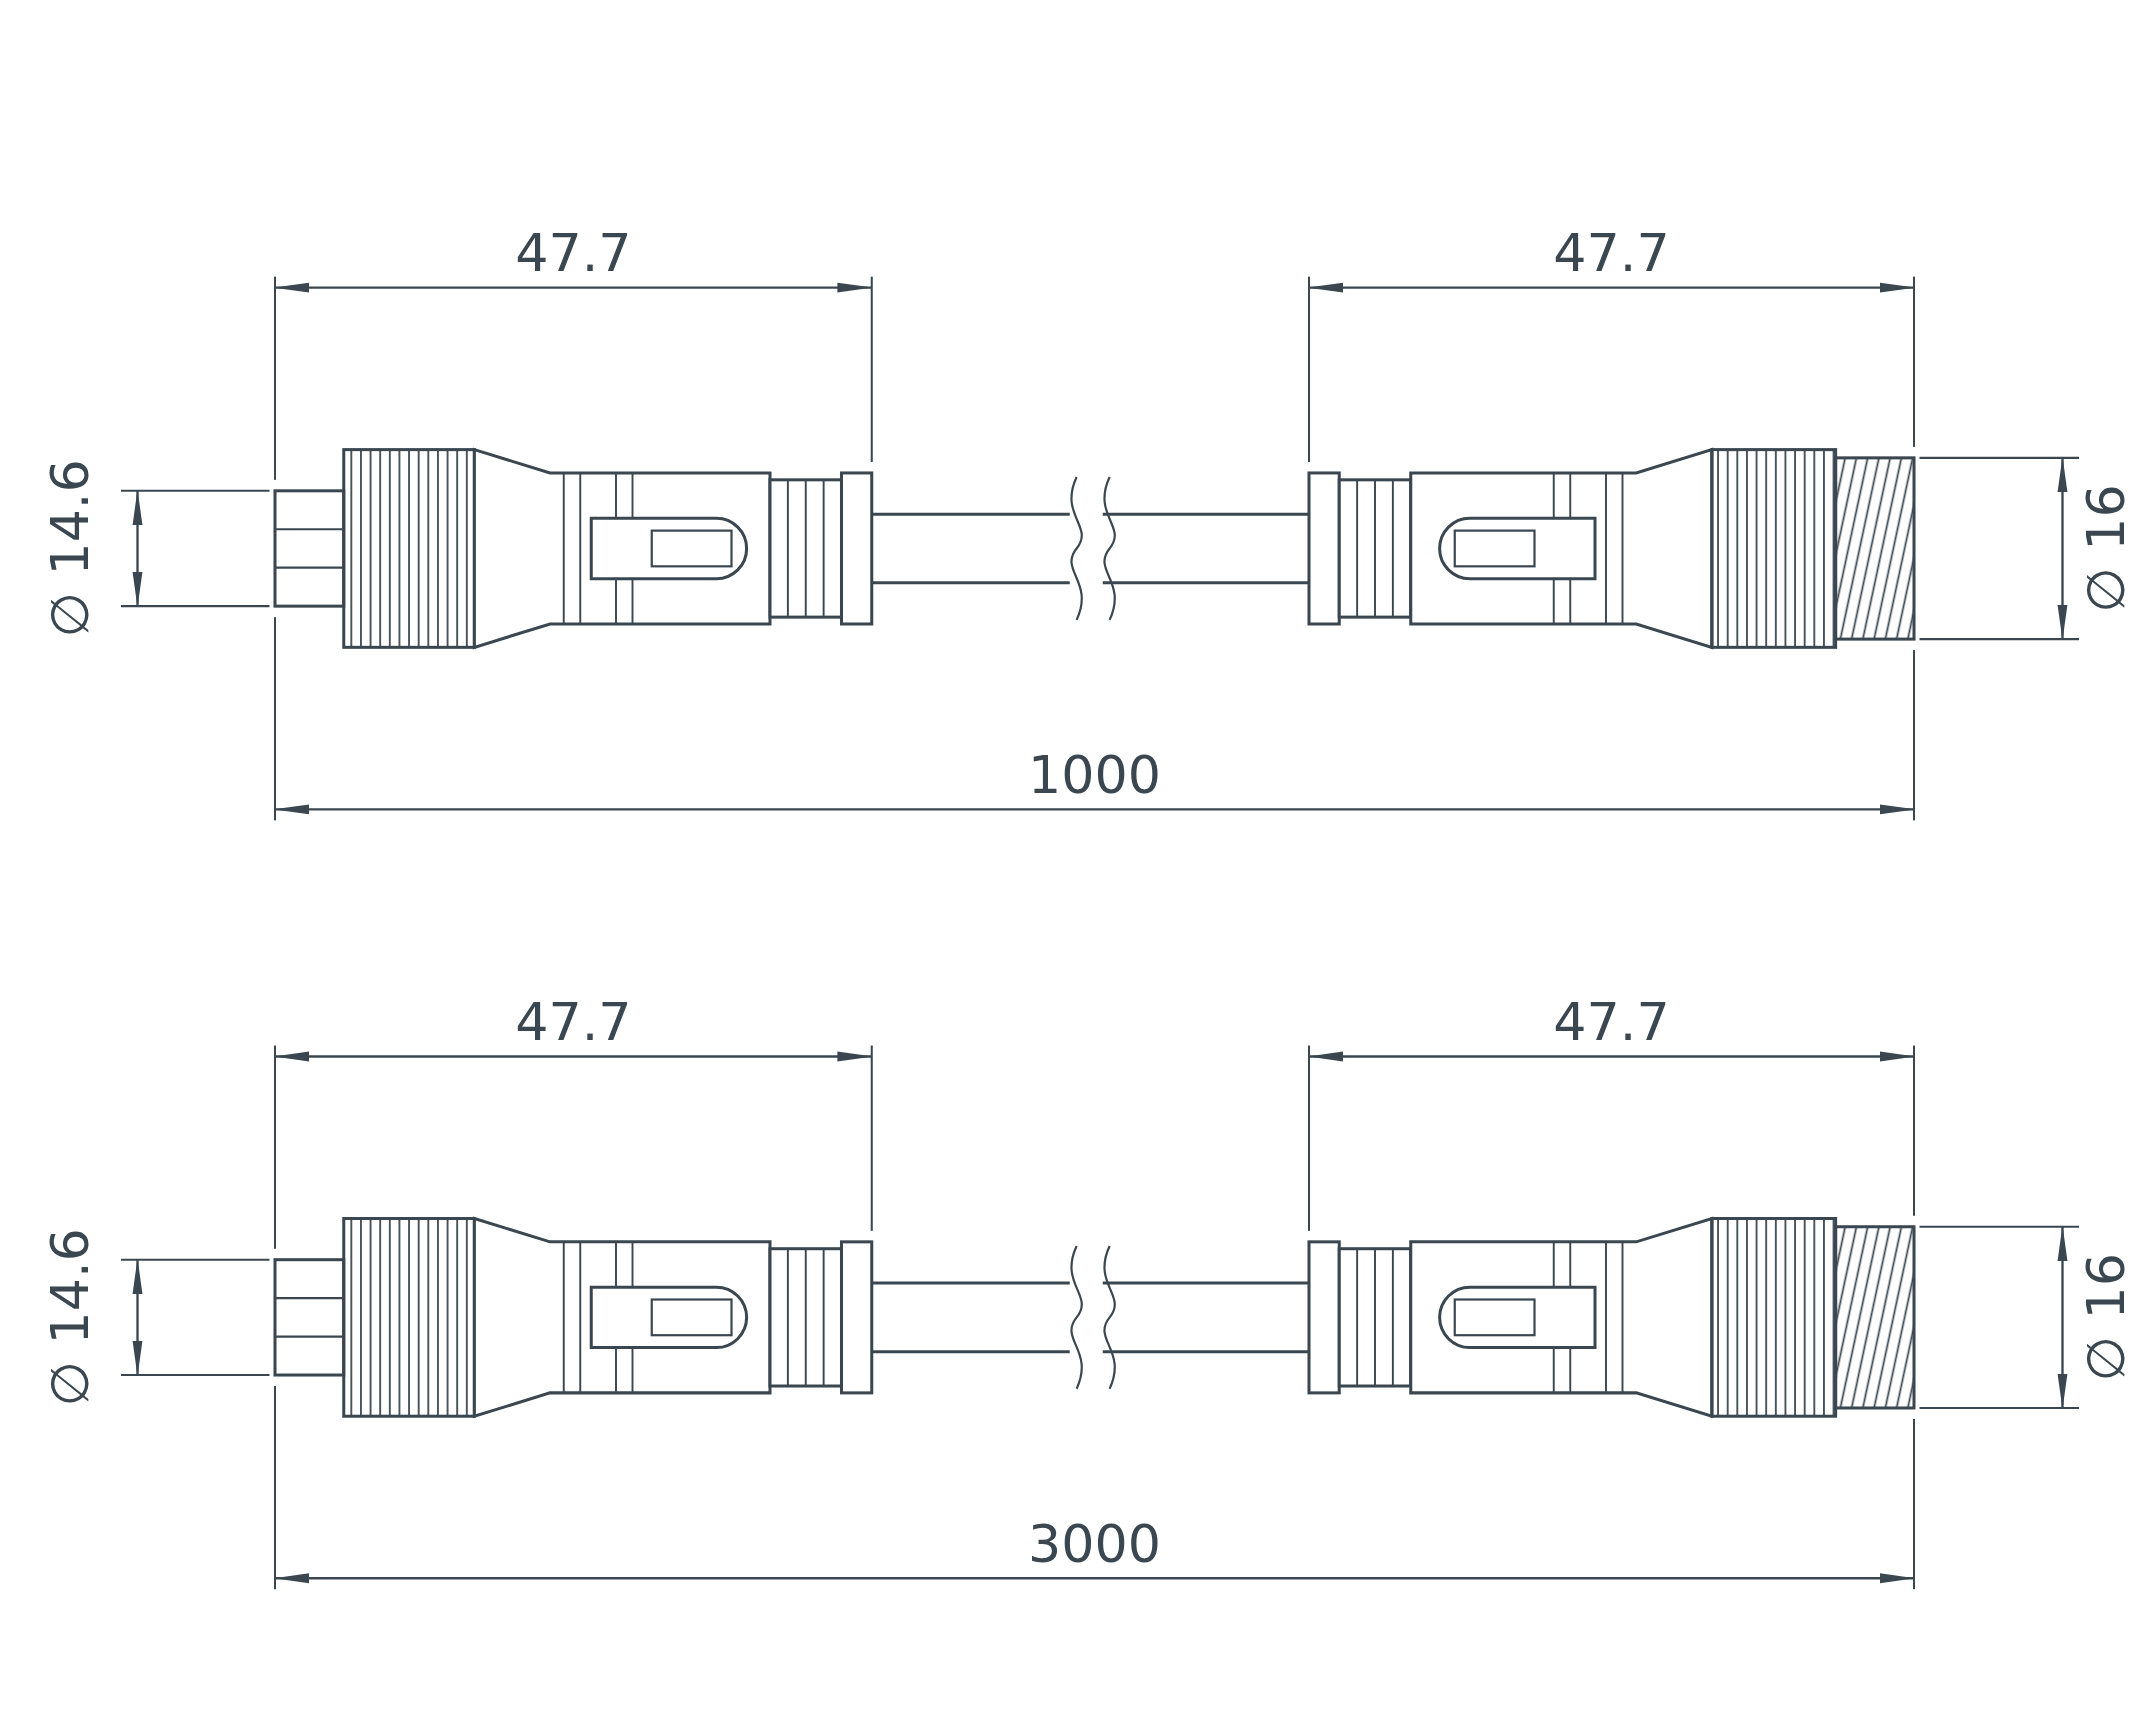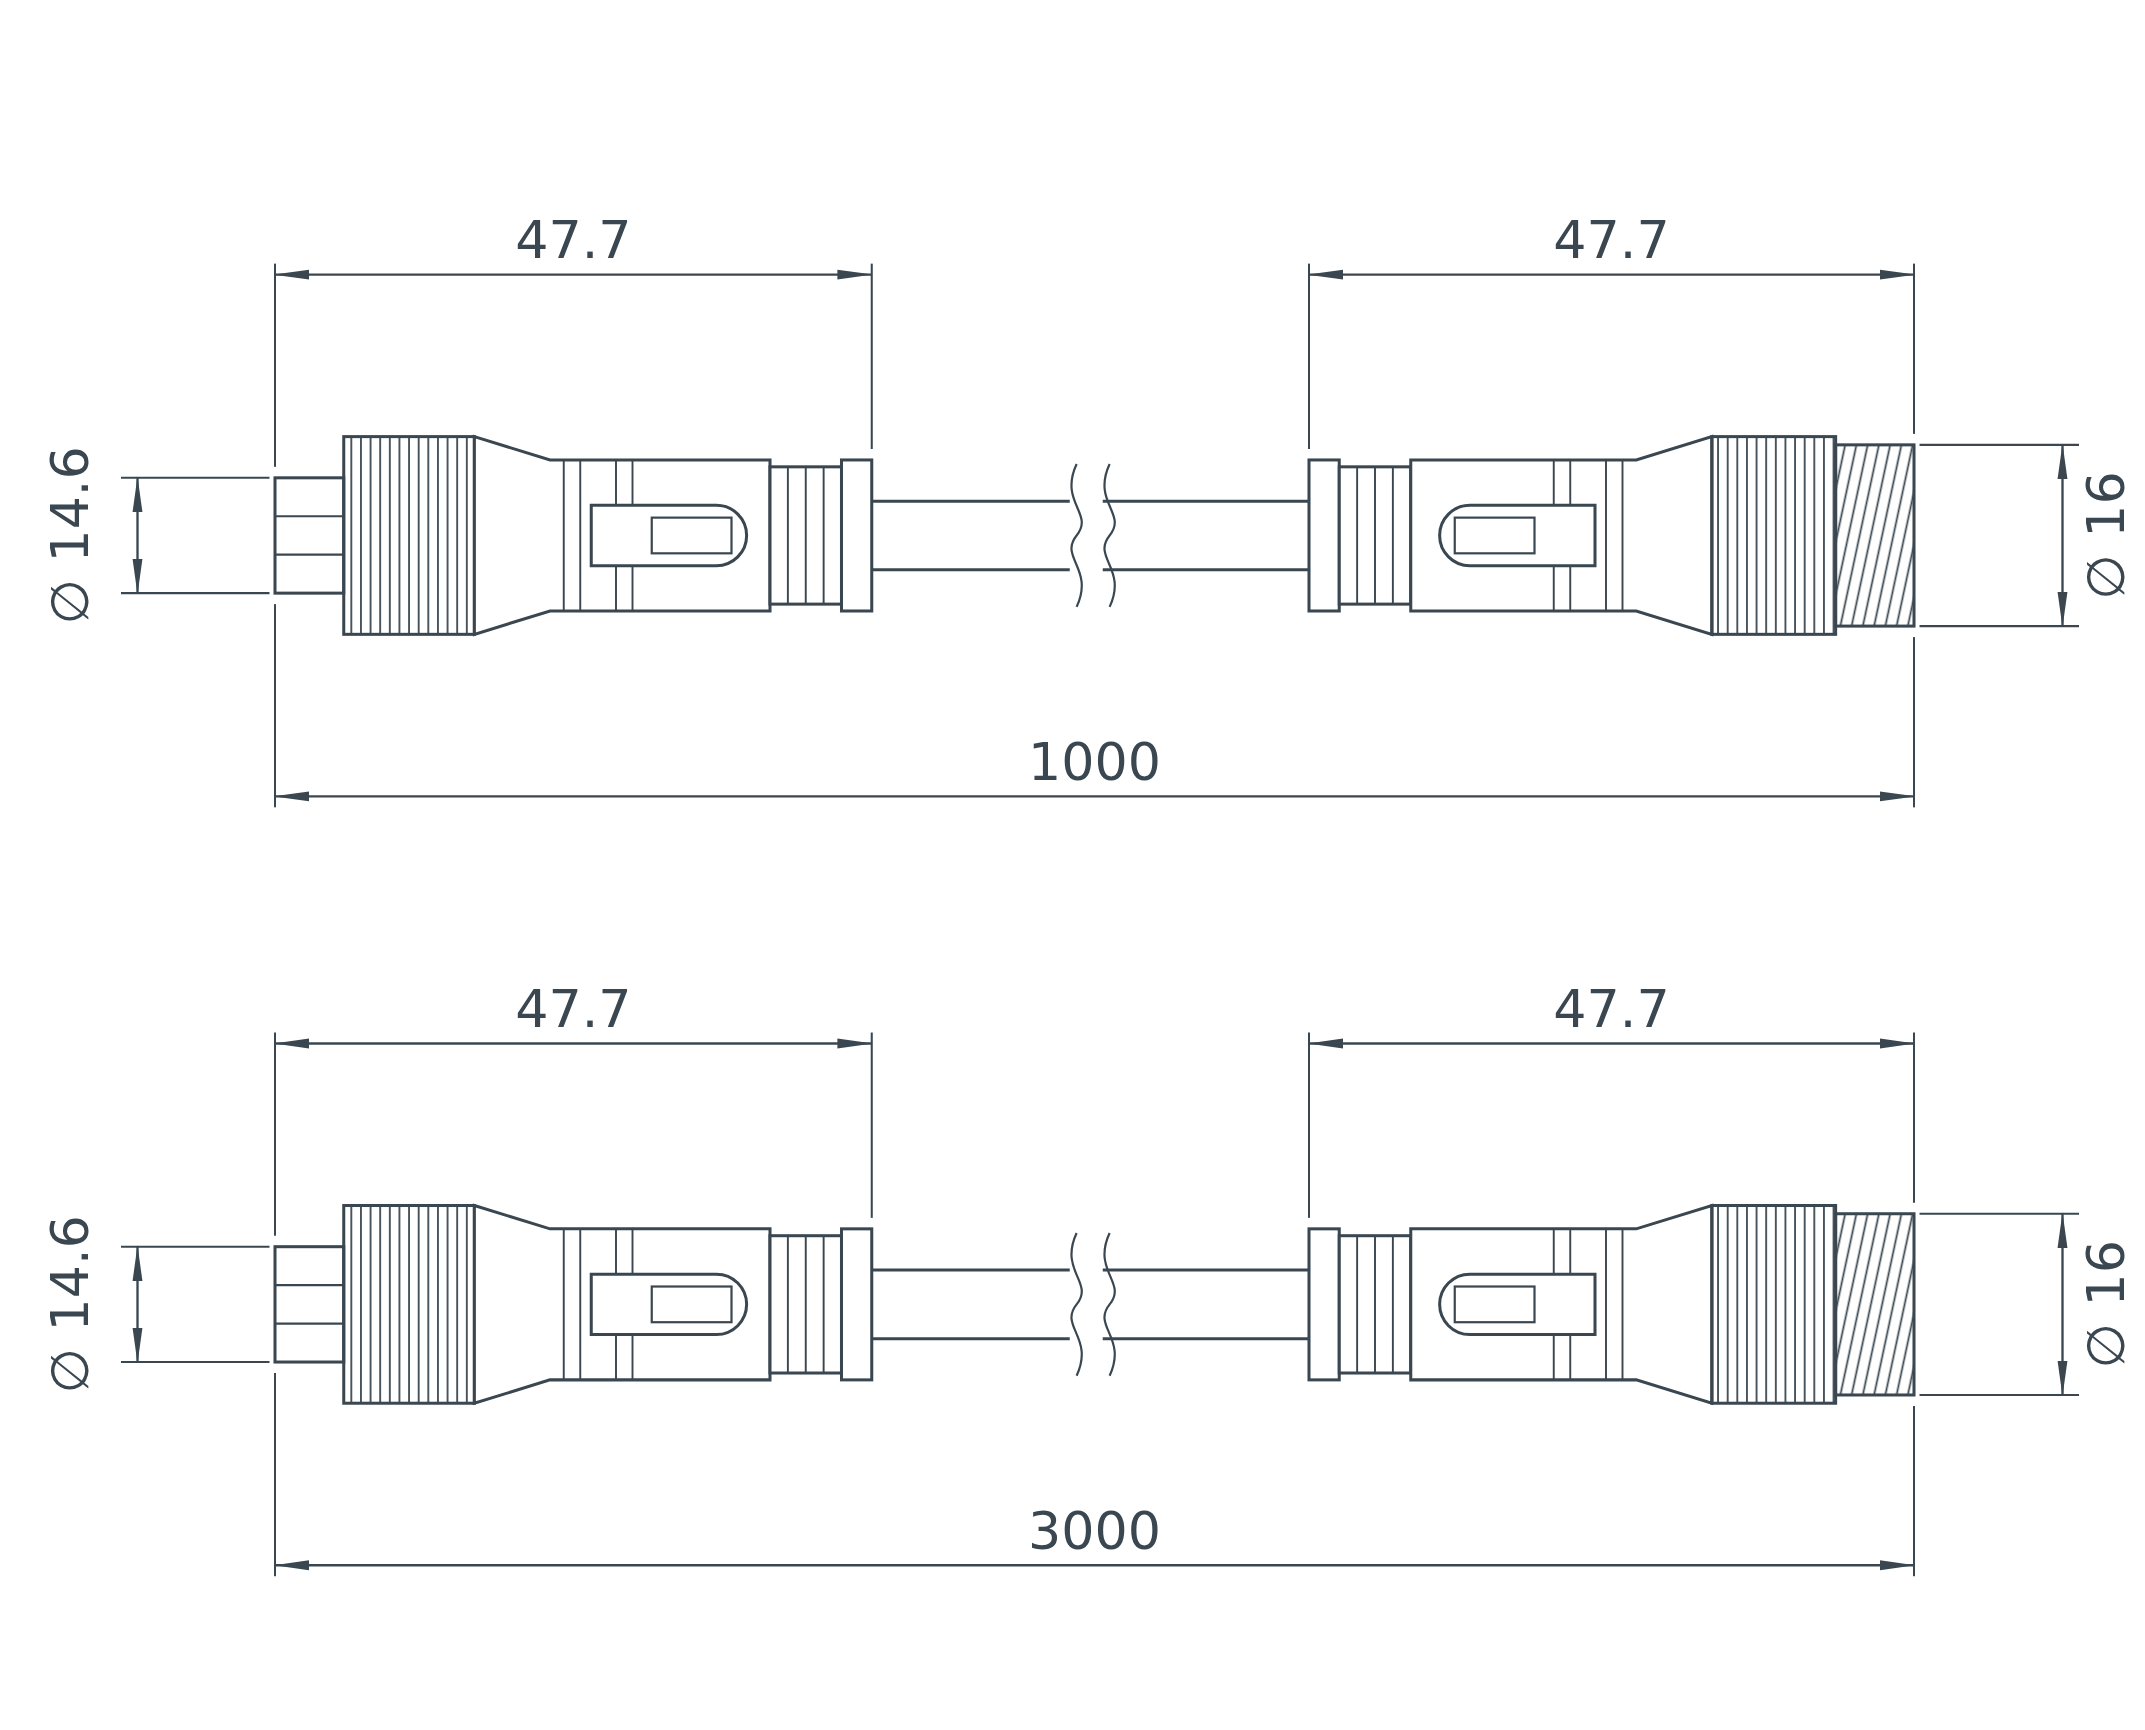--- a/index.html
+++ b/index.html
@@ -8,20 +8,21 @@
     background: #ffffff;
   }
   body {
     width: 2145px;
     height: 1730px;
     font-family: "DejaVu Sans", "Liberation Sans", sans-serif;
   }
   .drawing-wrap {
     width: 2145px;
     height: 1344px;
+    margin-top: 13px;
   }
   svg { display: block; }
 
   .outline { fill: #ffffff; stroke: #3a4750; stroke-width: 2.2; stroke-linejoin: miter; }
   .inner   { fill: none;    stroke: #3a4750; stroke-width: 1.6; }
   .rib     { fill: none;    stroke: #3a4750; stroke-width: 1.4; }
   .dim     { fill: none;    stroke: #3a4750; stroke-width: 1.7; }
   .ext     { fill: none;    stroke: #3a4750; stroke-width: 1.5; }
   .lbl {
     font-family: "DejaVu Sans", "Liberation Sans", sans-serif;

